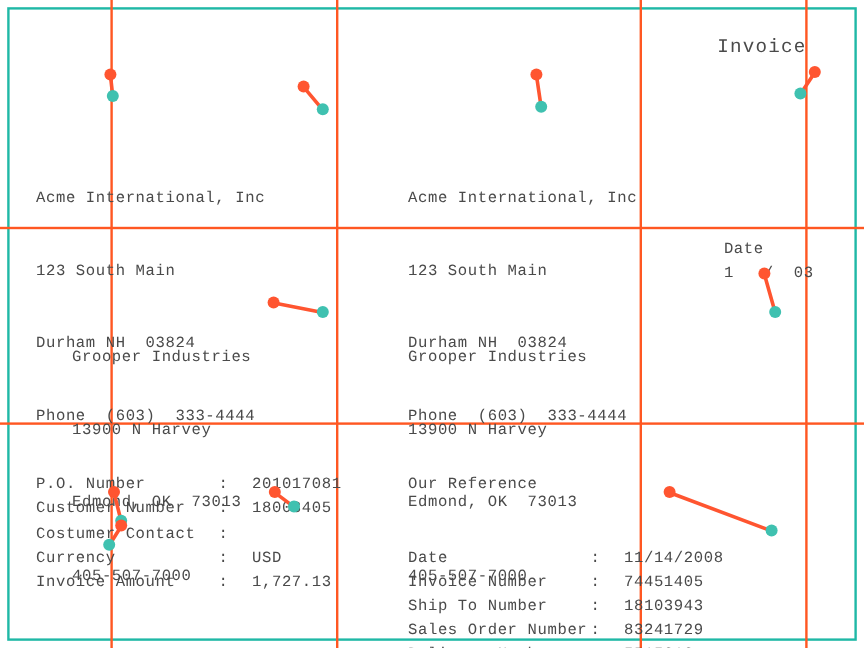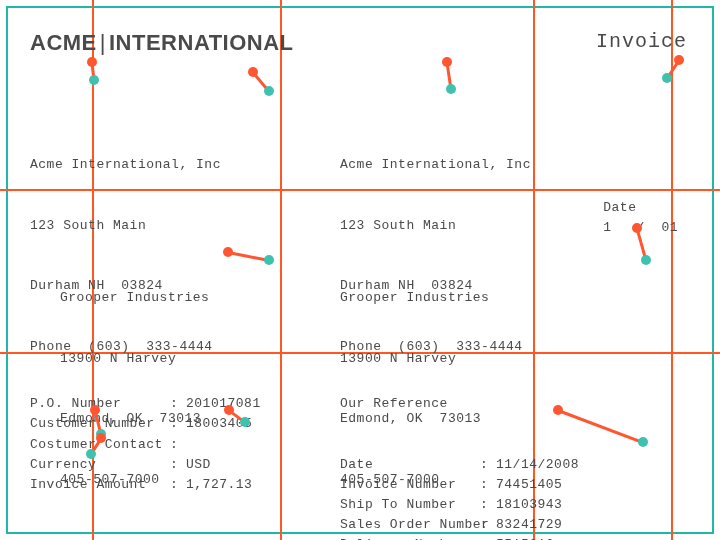--- a/index.html
+++ b/index.html
@@ -3,30 +3,30 @@
 <meta charset="utf-8">
 <style>
 *{box-sizing:border-box;margin:0;padding:0}
 html,body{width:720px;height:540px;overflow:hidden;font-family:"Courier New",monospace;color:#4a4a4a;background:#fff}
 .stage{position:relative;width:720px;height:540px}
 .border{position:absolute;inset:6px;border:2px solid #1fb8a6}
 .grid-v{position:absolute;top:0;bottom:0;width:2px;background:#ff5722}
 .grid-h{position:absolute;left:0;right:0;height:2px;background:#ff5722}
 .logo{position:absolute;left:30px;top:30px;font-family:Arial,Helvetica,sans-serif;font-weight:900;font-size:22px;letter-spacing:0.5px;color:#4a4a4a}
 .logo .bar{font-weight:300;margin:0 3px}
-.doctype{position:absolute;right:33px;top:30px;font-size:20px;letter-spacing:1px}
+.doctype{position:absolute;right:48px;top:30px;font-size:16px;letter-spacing:1px}
 .block{position:absolute;font-size:13px;line-height:1.55;letter-spacing:0.5px;white-space:pre}
 .addr1{left:30px;top:115px}
 .addr2{left:340px;top:115px}
 .pagebox{position:absolute;right:42px;top:198px;font-size:13px;line-height:1.55;letter-spacing:0.5px;white-space:pre}
 .ship1{left:60px;top:248px}
 .ship2{left:340px;top:248px}
 .ref1{left:30px;top:354px}
 .ref2{left:340px;top:354px}
-.kv{display:grid;grid-template-columns:140px 16px auto;column-gap:0}
+.kv{display:grid;grid-template-columns:140px 16px auto;column-gap:12px}
 .kv span{white-space:pre}
 .dot{position:absolute;width:10px;height:10px;border-radius:50%}
 .teal{background:#3fc1b0}
 .orange{background:#ff5530}
 .connector{position:absolute;height:3px;background:#ff5530;transform-origin:left center;border-radius:2px}
 </style>
 </head>
 <body>
 
 <div class="stage">
@@ -34,40 +34,37 @@
 
   <div id="gridlines">
       <div class="grid-v" style="left: 92px;"></div>
       <div class="grid-v" style="left: 280px;"></div>
       <div class="grid-v" style="left: 533px;"></div>
       <div class="grid-v" style="left: 671px;"></div>
       <div class="grid-h" style="top: 189px;"></div>
       <div class="grid-h" style="top: 352px;"></div>
     </div>
 
-  <div class="logo">
-    <span>ACME</span><span class="bar">|</span><span>INTERNATIONAL</span>
-  </div>
   <div class="doctype">Invoice</div>
 
   <div class="block addr1">
     <div>Acme International, Inc</div>
     <div>123 South Main</div>
     <div>Durham NH  03824</div>
     <div>Phone  (603)  333-4444</div>
   </div>
   <div class="block addr2">
     <div>Acme International, Inc</div>
     <div>123 South Main</div>
     <div>Durham NH  03824</div>
     <div>Phone  (603)  333-4444</div>
   </div>
 
   <div class="pagebox"><span>Date</span>
-<span>1</span>   <span>/</span>  <span>01</span></div>
+<span>1</span>   <span>/</span>  <span>03</span></div>
 
   <div class="block ship1">
     <div>Grooper Industries</div>
     <div>13900 N Harvey</div>
     <div>Edmond, OK  73013</div>
     <div>405-507-7000</div>
   </div>
   <div class="block ship2">
     <div>Grooper Industries</div>
     <div>13900 N Harvey</div>

